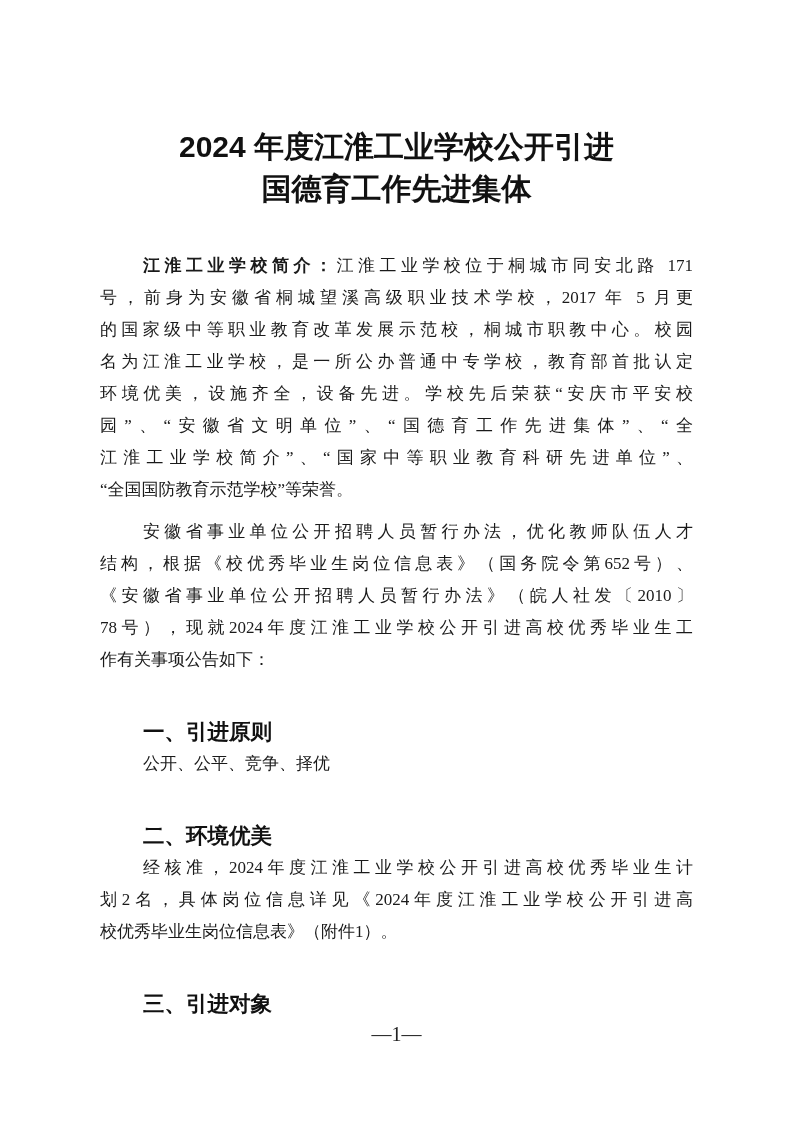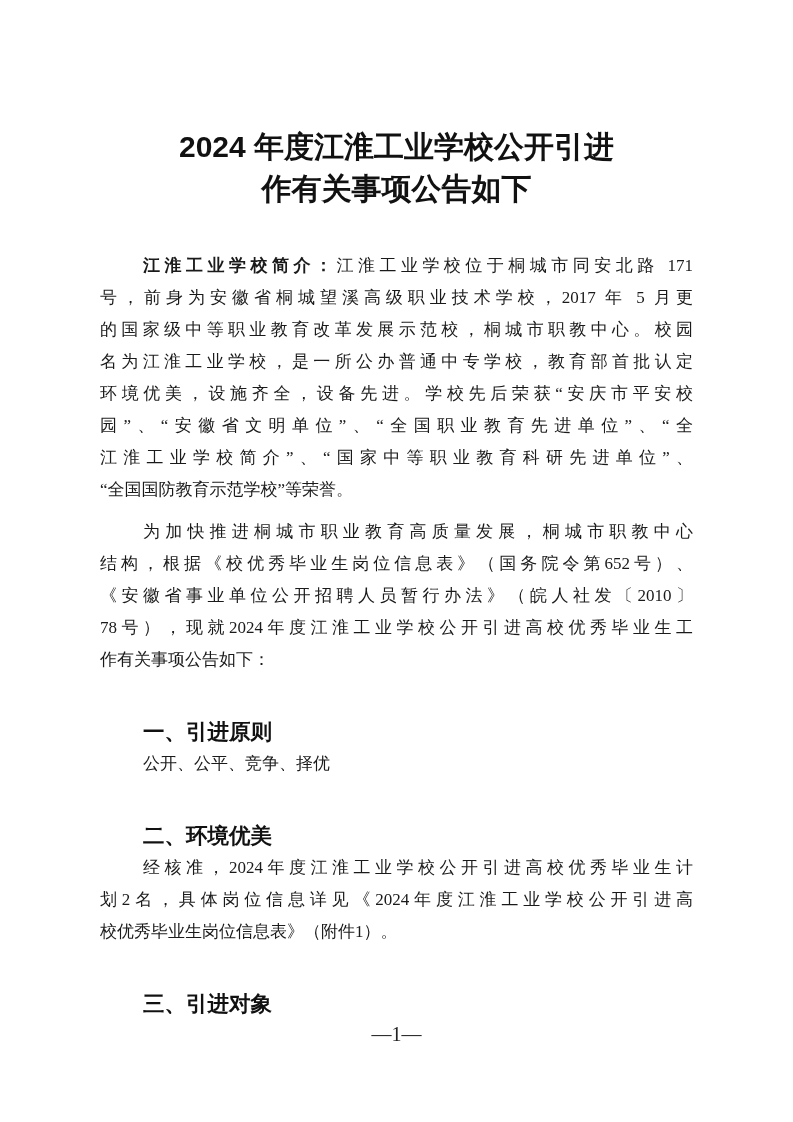--- a/index.html
+++ b/index.html
@@ -64,36 +64,36 @@
     line-height: 24px;
     color: #222222;
   }
 </style>
 </head>
 <body>
 
 <div class="page">
   <h1 class="title">
     <div class="title-line">2024 年度江淮工业学校公开引进</div>
-    <div class="title-line">作有关事项公告如下</div>
+    <div class="title-line">国德育工作先进集体</div>
   </h1>
 
   <div class="content" id="doc-body">
       <div class="paragraph">
         <div class="line first"><span class="lead">江淮工业学校简介：</span>江淮工业学校位于桐城市同安北路 171</div>
         <div class="line">号，前身为安徽省桐城望溪高级职业技术学校，2017 年 5 月更</div>
         <div class="line">的国家级中等职业教育改革发展示范校，桐城市职教中心。校园</div>
         <div class="line">名为江淮工业学校，是一所公办普通中专学校，教育部首批认定</div>
         <div class="line">环境优美，设施齐全，设备先进。学校先后荣获“安庆市平安校</div>
-        <div class="line">园”、“安徽省文明单位”、“全国职业教育先进单位”、“全</div>
+        <div class="line">园”、“安徽省文明单位”、“国德育工作先进集体”、“全</div>
         <div class="line">江淮工业学校简介”、“国家中等职业教育科研先进单位”、</div>
         <div class="line last">“全国国防教育示范学校”等荣誉。</div>
       </div>
       <div class="paragraph spaced">
-        <div class="line first">为加快推进桐城市职业教育高质量发展，桐城市职教中心</div>
+        <div class="line first">安徽省事业单位公开招聘人员暂行办法，优化教师队伍人才</div>
         <div class="line">结构，根据《校优秀毕业生岗位信息表》（国务院令第652号）、</div>
         <div class="line">《安徽省事业单位公开招聘人员暂行办法》（皖人社发〔2010〕</div>
         <div class="line">78号），现就2024年度江淮工业学校公开引进高校优秀毕业生工</div>
         <div class="line last">作有关事项公告如下：</div>
       </div>
       <div class="heading">一、引进原则</div>
       <div class="paragraph">
         <div class="line first last">公开、公平、竞争、择优</div>
       </div>
       <div class="heading">二、环境优美</div>

